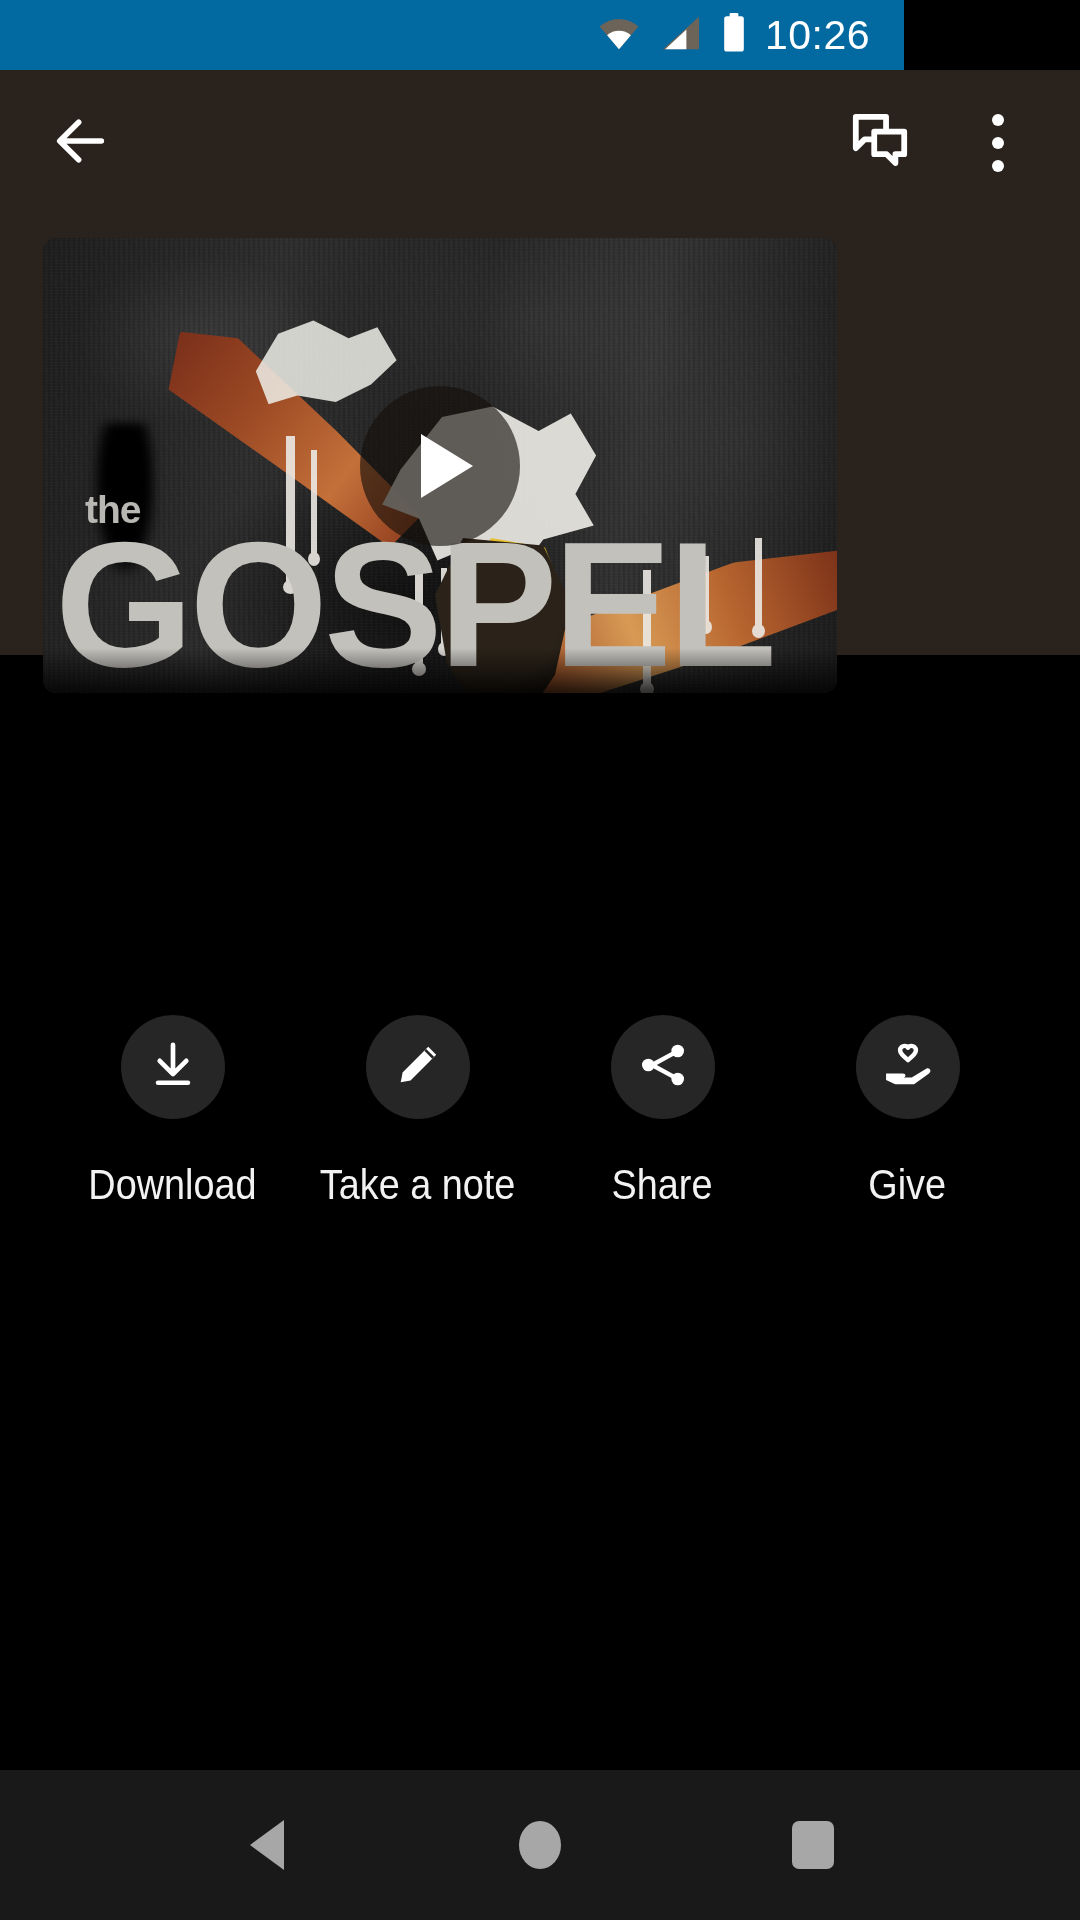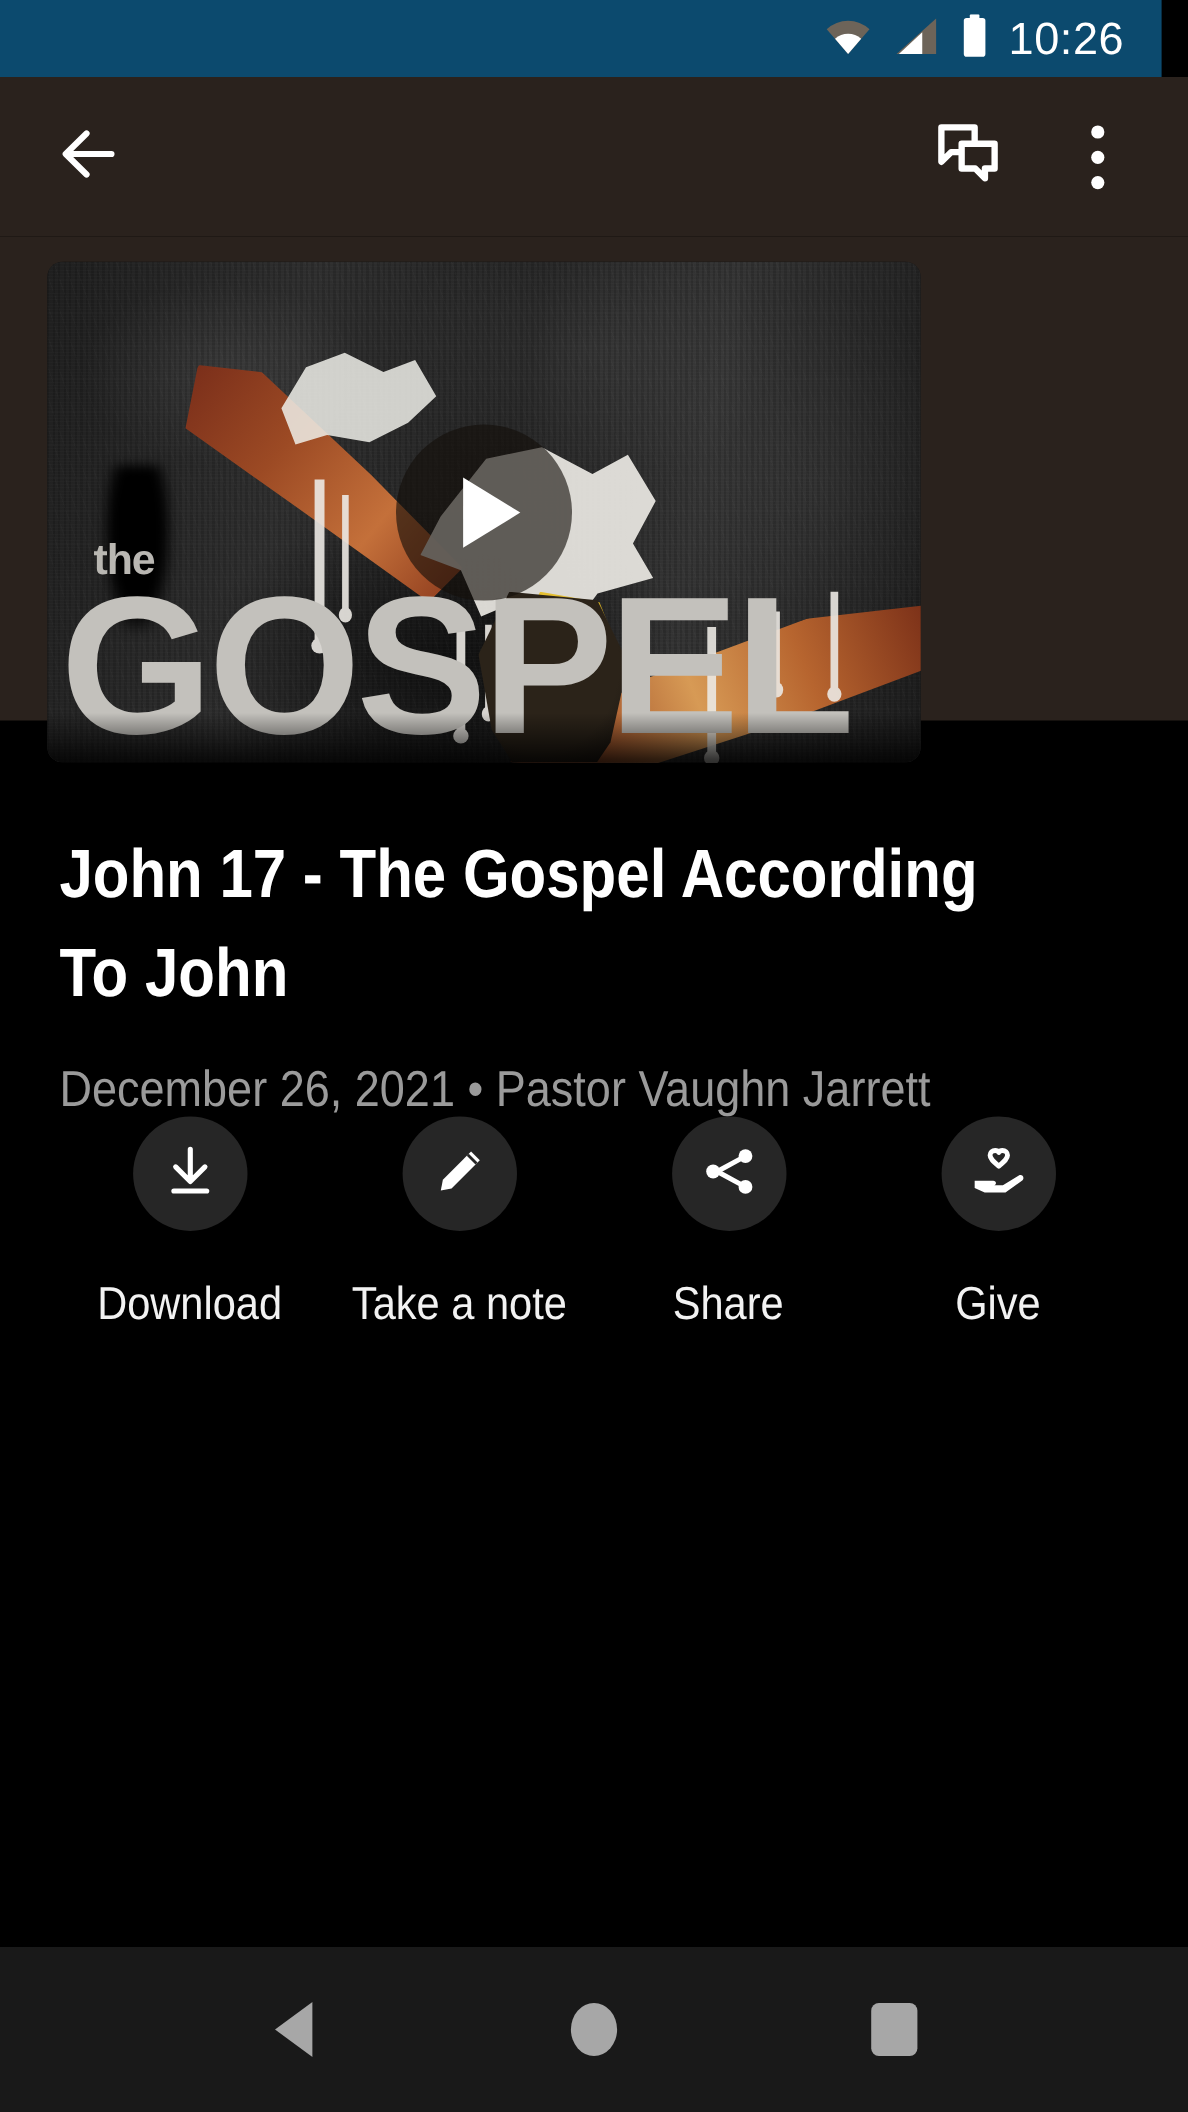--- a/index.html
+++ b/index.html
@@ -7,22 +7,22 @@
     width:1080px; height:1920px;
     background:#000;
     font-family:"Liberation Sans", sans-serif;
     overflow:hidden;
   }
 
   .screen { position:relative; width:1080px; height:1920px; background:#000; }
 
   
   .statusbar{
-    position:absolute; left:0; top:0; width:1056px; height:70px;
-    background:#0c4a6e;
+    position:absolute; left:0; top:0; width:904px; height:70px;
+    background:#0369a1;
     display:flex; align-items:center; justify-content:flex-end;
     padding-right:34px;
   }
   .sb-icons{ display:flex; align-items:center; gap:18px; }
   .sb-time{
     color:#ffffff; font-size:41px; letter-spacing:0.5px;
     font-family:"Liberation Sans", sans-serif; margin-left:18px;
   }
 
   
@@ -280,24 +280,20 @@
       <div class="the-word">the</div>
       <div class="gospel-word">GOSPEL</div>
       <div class="gospel-shade"></div>
     </div>
 
     <div class="play-btn">
       <span class="play-tri"></span>
     </div>
   </div>
 
-  <div class="info">
-    <div class="title">John 17 - The Gospel According To John</div>
-    <div class="subtitle">December 26, 2021 • Pastor Vaughn Jarrett</div>
-  </div>
 
   <div class="actions">
 
     <div class="action">
       <div class="action-circle">
         <span>
           <svg width="56" height="56" viewBox="0 0 24 24">
             <path d="M12 3.4 V15.4 M6.3 10.2 L12 15.9 L17.7 10.2" fill="none" stroke="#ffffff" stroke-width="2" stroke-linecap="round" stroke-linejoin="round"></path>
             <path d="M5.6 19.6 H18.4" fill="none" stroke="#ffffff" stroke-width="2" stroke-linecap="round"></path>
           </svg>

